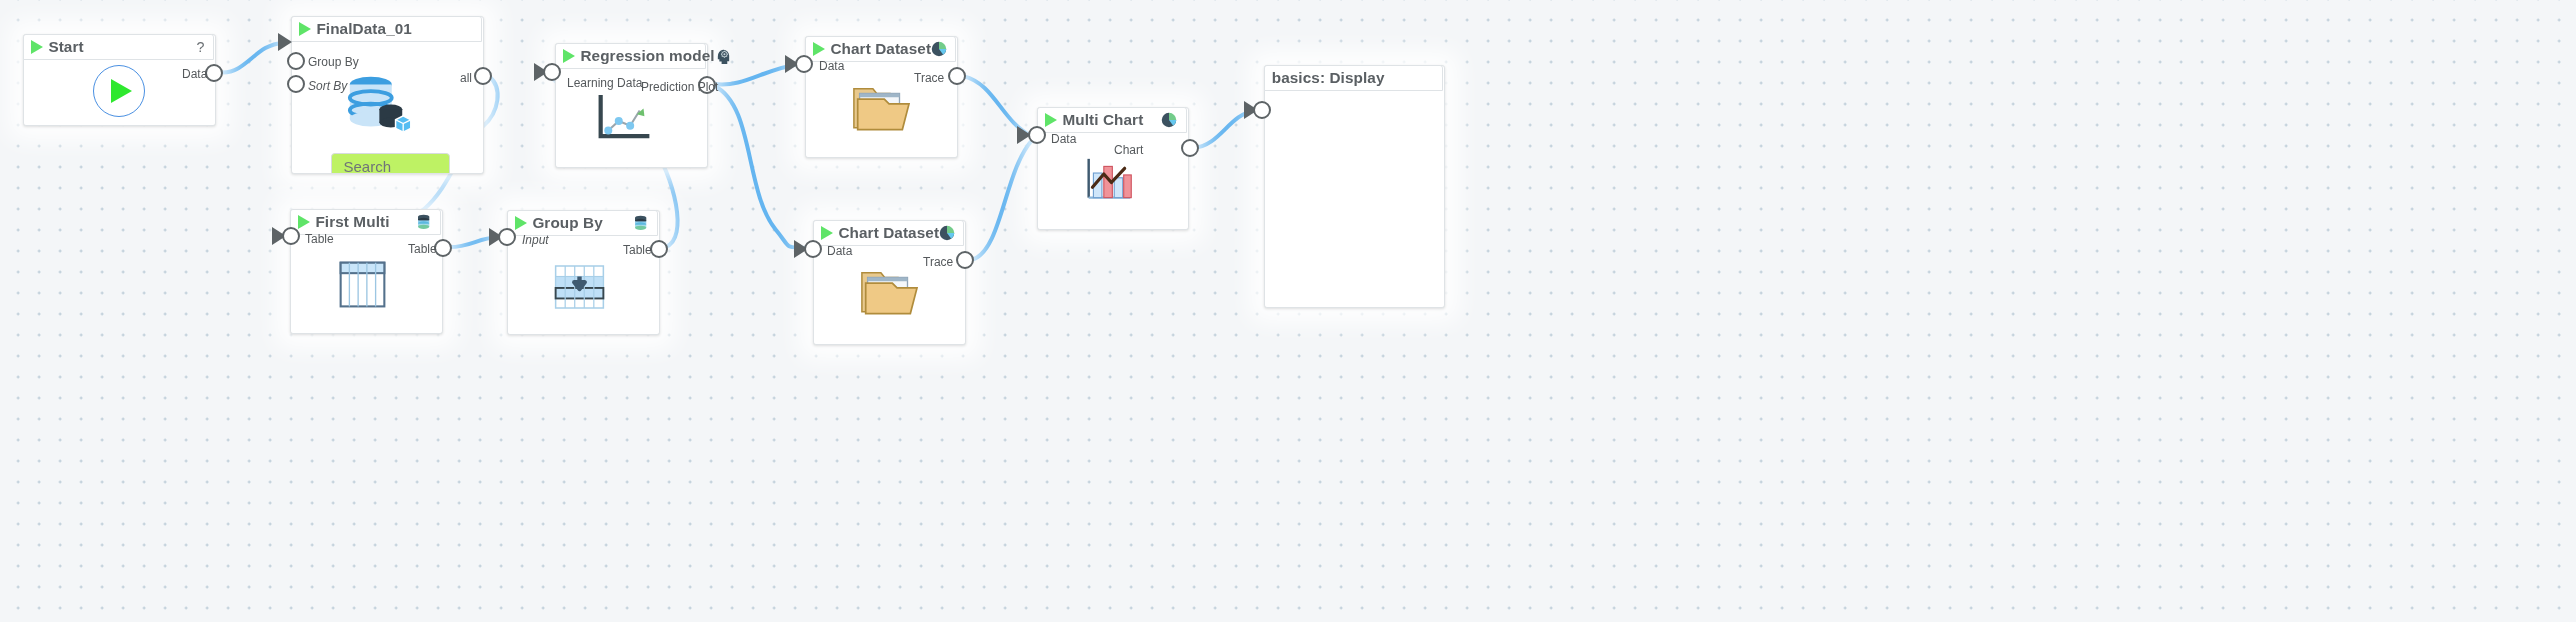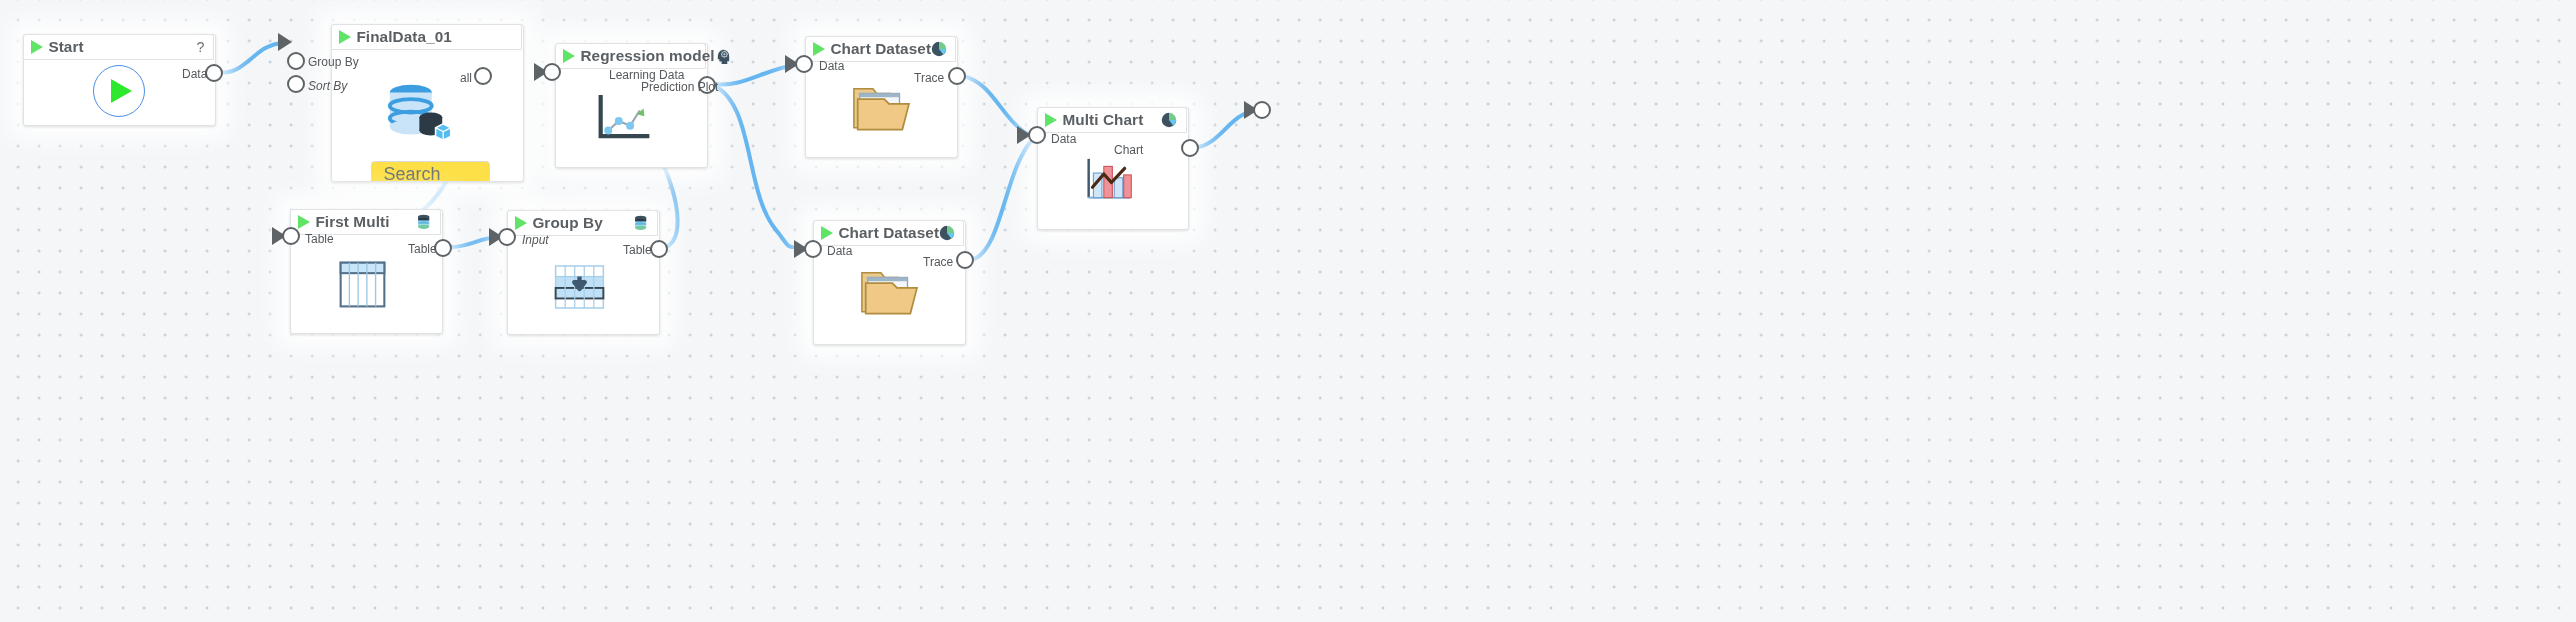--- a/index.html
+++ b/index.html
@@ -63,21 +63,21 @@
     border-bottom:9.5px solid transparent;
   }
   .plabel{
     position:absolute;z-index:6;
     font-size:12px;color:#55595c;white-space:nowrap;
   }
 
   .search-box{
     position:absolute;
     border:1px solid #d7dbde;border-radius:3.8px;
-    background:#fde047;color:#6f7479;font-size:18px;
+    background:#bef264;color:#6f7479;font-size:15px;
     display:flex;align-items:center;padding-left:11.5px;
     box-sizing:border-box;
     text-decoration:underline;
   }
 
   .ctr-icon{position:absolute;}
 
   
   .bigplay{
     position:absolute;width:52px;height:52px;border-radius:50%;
@@ -121,21 +121,21 @@
     </div>
     <div class="body">
       <div class="bigplay" style="left:69px;top:4.8px;">
           <i></i>
         </div>
     </div>
   </div>
   <div class="port" style="left:205px;top:64px;"></div>
   <span class="plabel" style="left:182px;top:67px;">Data</span>
 
-  <div class="node" style="left:291px;top:24px;width:191px;height:156px;margin-left:40px;">
+  <div class="node" style="left:291px;top:16px;width:191px;height:156px;">
     <div class="hdr" style="width:191px;">
       <span class="play-tri"></span>
       <span class="title">FinalData_01</span>
     </div>
     <div class="body">
 
       <svg class="ctr-icon" style="left:50px;top:31.5px;" width="69" height="61" viewBox="0 0 72 64">
         <ellipse cx="30" cy="11" rx="22" ry="8" fill="#3c9ee0"></ellipse>
         <rect x="8" y="11" width="44" height="36" fill="#c9e4f8"></rect>
         <ellipse cx="30" cy="25" rx="22" ry="7" fill="none" stroke="#3c9ee0" stroke-width="4"></ellipse>
@@ -177,21 +177,21 @@
         <polyline points="15,38 26,28 38,33 48,17" fill="none" stroke="#9aa6ad" stroke-width="2.2"></polyline>
         <circle cx="15" cy="38" r="4.2" fill="#7ec8f0"></circle>
         <circle cx="26" cy="28" r="4.2" fill="#7ec8f0"></circle>
         <circle cx="38" cy="33" r="4.2" fill="#7ec8f0"></circle>
         <path d="M45 21 l7 -6 l1 8 z" fill="#6ec06e"></path>
       </svg>
     </div>
   </div>
   <div class="arrow-in" style="left:534px;top:63px;"></div>
   <div class="port" style="left:543px;top:63px;"></div>
-  <span class="plabel" style="left:567px;top:68px;margin-left:42px;">Learning Data</span>
+  <span class="plabel" style="left:567px;top:76px;">Learning Data</span>
   <div class="port" style="left:698px;top:76px;"></div>
   <span class="plabel" style="left:641px;top:80px;">Prediction Plot</span>
 
   <div class="node" style="left:805px;top:36px;width:151px;height:120px;">
     <div class="hdr" style="width:151px;">
       <span class="play-tri"></span>
       <span class="title">Chart Dataset</span>
       <span class="hdr-right">
         <svg width="16" height="16" viewBox="0 0 17 17">
           <path d="M8.5 8.5 L8.5 .8 A7.7 7.7 0 1 0 16.2 8.5 Z" fill="#3c5260"></path>
@@ -337,17 +337,23 @@
         <path d="M33 15 v9 M27.5 21 l5.5 7 l5.5 -7 z" stroke="#3f5a70" stroke-width="4.6" fill="#3f5a70" stroke-linejoin="round"></path>
       </svg>
     </div>
   </div>
   <div class="arrow-in" style="left:489px;top:228px;"></div>
   <div class="port" style="left:498px;top:228px;"></div>
   <span class="plabel" style="left:522px;top:233px;font-style:italic;">Input</span>
   <div class="port" style="left:650px;top:240px;"></div>
   <span class="plabel" style="left:623px;top:243px;">Table</span>
 
+  <div class="node" style="left:1264px;top:65px;width:179px;height:241px;">
+    <div class="hdr" style="width:179px;">
+      <span class="title">basics:  Display</span>
+    </div>
+    <div class="body"></div>
+  </div>
   <div class="arrow-in" style="left:1244px;top:101px;"></div>
   <div class="port" style="left:1253px;top:101px;"></div>
 
 </div>
 
 
 </body></html>

